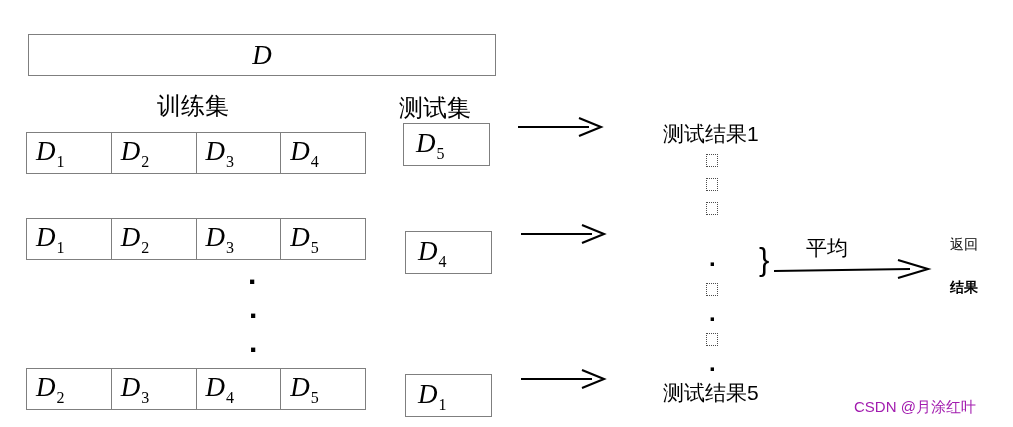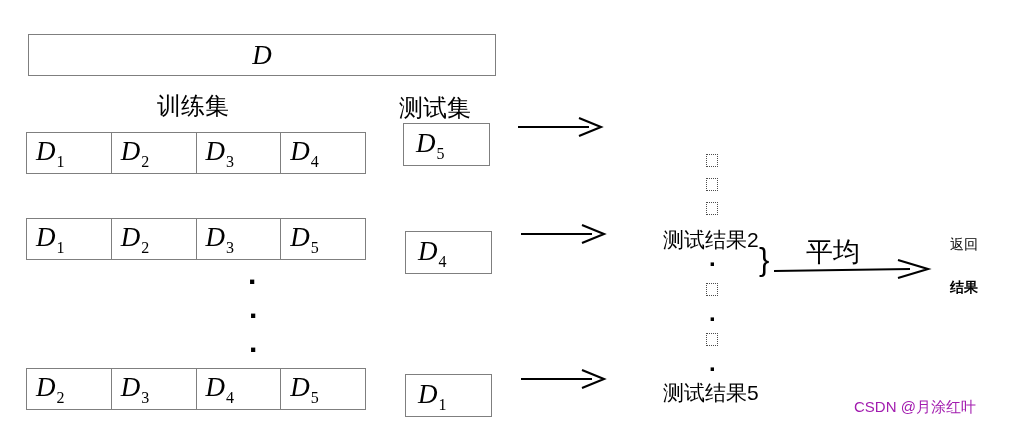--- a/index.html
+++ b/index.html
@@ -30,21 +30,21 @@
 
   .tofu { position:absolute; width:12px; height:13px; border:1px dotted #4d4d4d; box-sizing:border-box; }
   .dot  { position:absolute; font-family:"Liberation Sans", sans-serif; font-weight:bold; line-height:1; }
   .dot-big { font-size:30px; }
   .dot-small { font-size:24px; }
 
   svg.arrow { position:absolute; overflow:visible; }
   svg.arrow line, svg.arrow polyline { stroke:#000; stroke-width:2.1; fill:none; }
 
   #brace { font-size:31px; font-family:"Liberation Sans", sans-serif; line-height:1; }
-  #average-label { font-size:27px; }
+  #average-label { font-size:21px; }
   .return-line { font-size:14px; line-height:1; white-space:nowrap; }
 
   #watermark { font-size:15px; color:#a21caf; white-space:nowrap; }
 </style>
 </head>
 <body>
 
 <div id="canvas">
 
   <div id="dataset-box" class="abs outlined">
@@ -94,26 +94,26 @@
   </svg>
   <svg class="arrow" style="left:518px; top:220px;" width="92" height="28">
     <line x1="3" y1="14" x2="74" y2="14"></line>
     <polyline points="64,5 86,14 64,23"></polyline>
   </svg>
   <svg class="arrow" style="left:518px; top:365px;" width="92" height="28">
     <line x1="3" y1="14" x2="74" y2="14"></line>
     <polyline points="64,5 86,14 64,23"></polyline>
   </svg>
 
+  <div class="abs result-label" style="left:663px; top:120px;">测试结果1</div>
 
   <span class="tofu" style="left:706px; top:154px;"></span>
   <span class="tofu" style="left:706px; top:178px;"></span>
   <span class="tofu" style="left:706px; top:202px;"></span>
 
-  <div class="abs result-label" style="left:663px; top:226px;">测试结果2</div>
 
   <span class="dot dot-small" style="left:709px; top:246px;">.</span>
   <span class="tofu" style="left:706px; top:283px;"></span>
   <span class="dot dot-small" style="left:709px; top:301px;">.</span>
   <span class="tofu" style="left:706px; top:333px;"></span>
   <span class="dot dot-small" style="left:709px; top:351px;">.</span>
 
   <div class="abs result-label" style="left:663px; top:379px;">测试结果5</div>
 
   <div id="brace" class="abs" style="left:759px; top:244px;">}</div>

